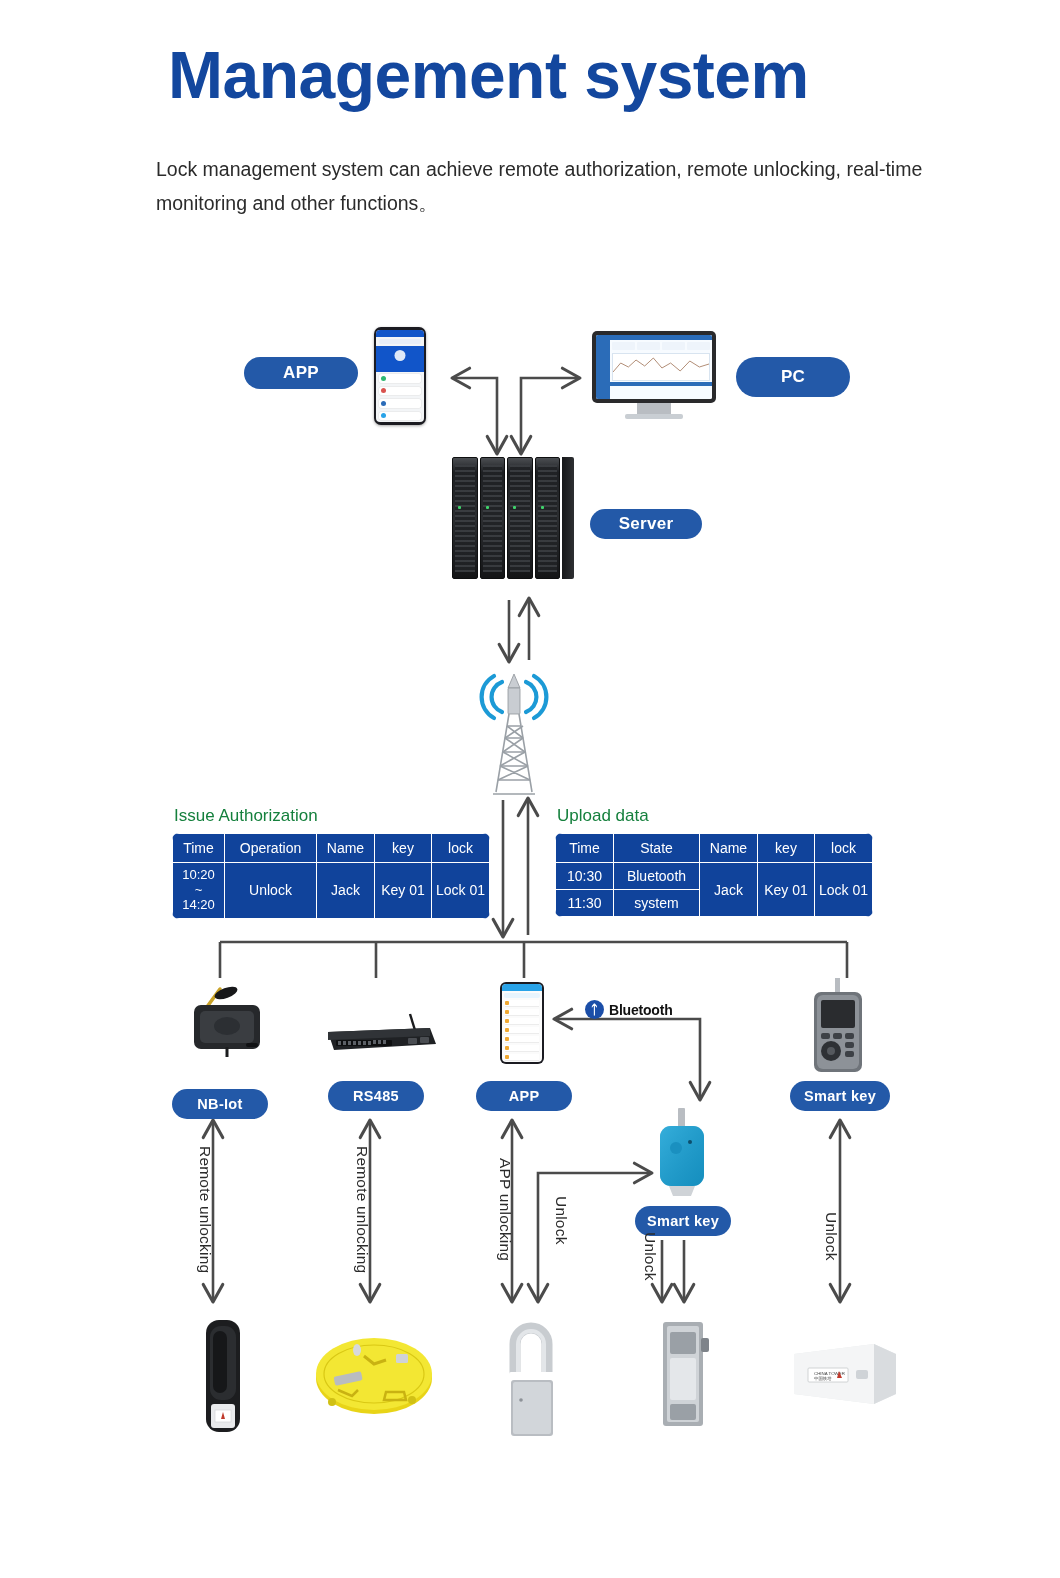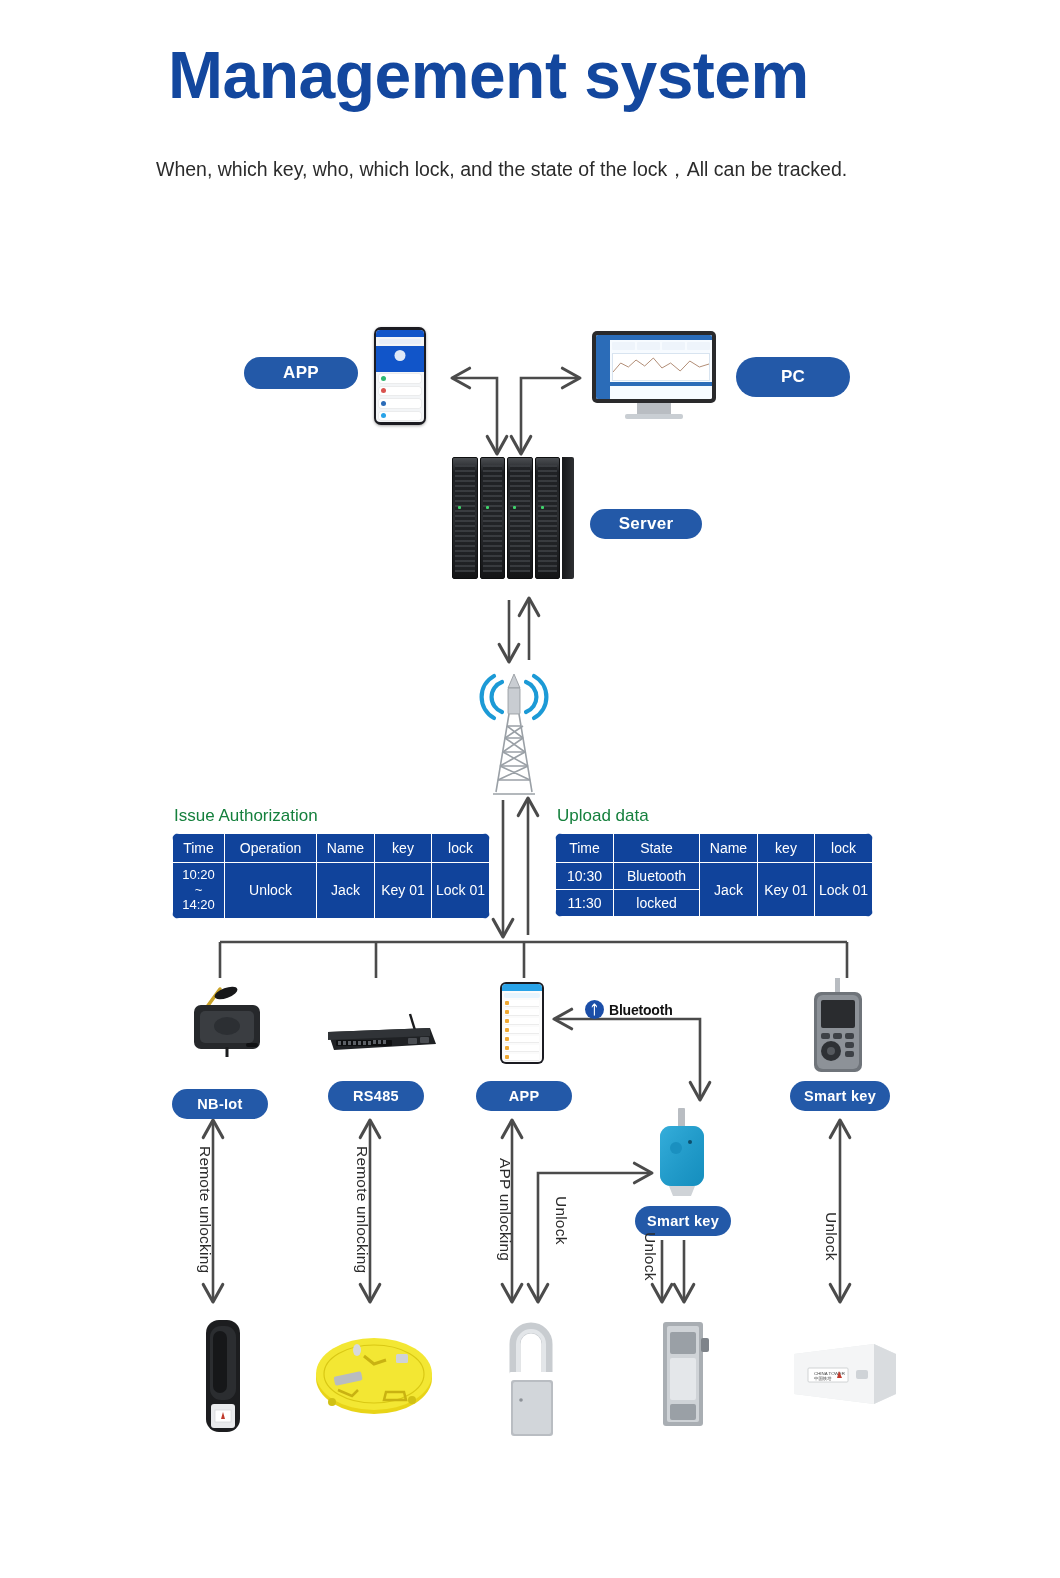--- a/index.html
+++ b/index.html
@@ -214,21 +214,21 @@
   #wires { position: absolute; left: 0; top: 0; width: 1060px; height: 1578px; }
 </style>
 </head>
 <body>
 
 <div id="page">
 
   <div id="title">Management system</div>
 
   <div id="intro">
-    <p>When, which key, who, which lock, and the state of the lock，All can be tracked.</p>
+    <p>Lock management system can achieve remote authorization, remote unlocking, real-time monitoring and other functions。</p>
   </div>
 
   <svg id="wires" viewBox="0 0 1060 1578">
     <defs>
       <marker id="ah" viewBox="0 0 12 12" refX="9" refY="6" markerWidth="9" markerHeight="9" orient="auto-start-reverse">
         <path d="M1,1 L10,6 L1,11" fill="none" stroke="#4b4b4b" stroke-width="1.6" stroke-linecap="round" stroke-linejoin="round"></path>
       </marker>
     </defs>
     <g fill="none" stroke="#4b4b4b" stroke-width="2.6" stroke-linecap="butt" stroke-linejoin="miter">
 
@@ -407,21 +407,21 @@
     </tr>
     <tr>
       <td>10:30</td>
       <td>Bluetooth</td>
       <td rowspan="2">Jack</td>
       <td rowspan="2">Key 01</td>
       <td rowspan="2">Lock 01</td>
     </tr>
     <tr>
       <td>11:30</td>
-      <td>locked</td>
+      <td>system</td>
     </tr>
   </tbody>
     </table>
 
   <div class="art" id="nb-iot">
     <svg viewBox="0 0 96 72" style="width:100%;height:100%">
       <path d="M20,26 L36,4" stroke="#c9a227" stroke-width="3.5" stroke-linecap="round" fill="none"></path>
       <ellipse cx="42" cy="8" rx="12" ry="5" transform="rotate(-20 42 8)" fill="#17181a"></ellipse>
       <rect x="10" y="20" width="66" height="44" rx="7" fill="#26282b"></rect>
       <rect x="16" y="26" width="54" height="32" rx="5" fill="#3a3d41"></rect>

